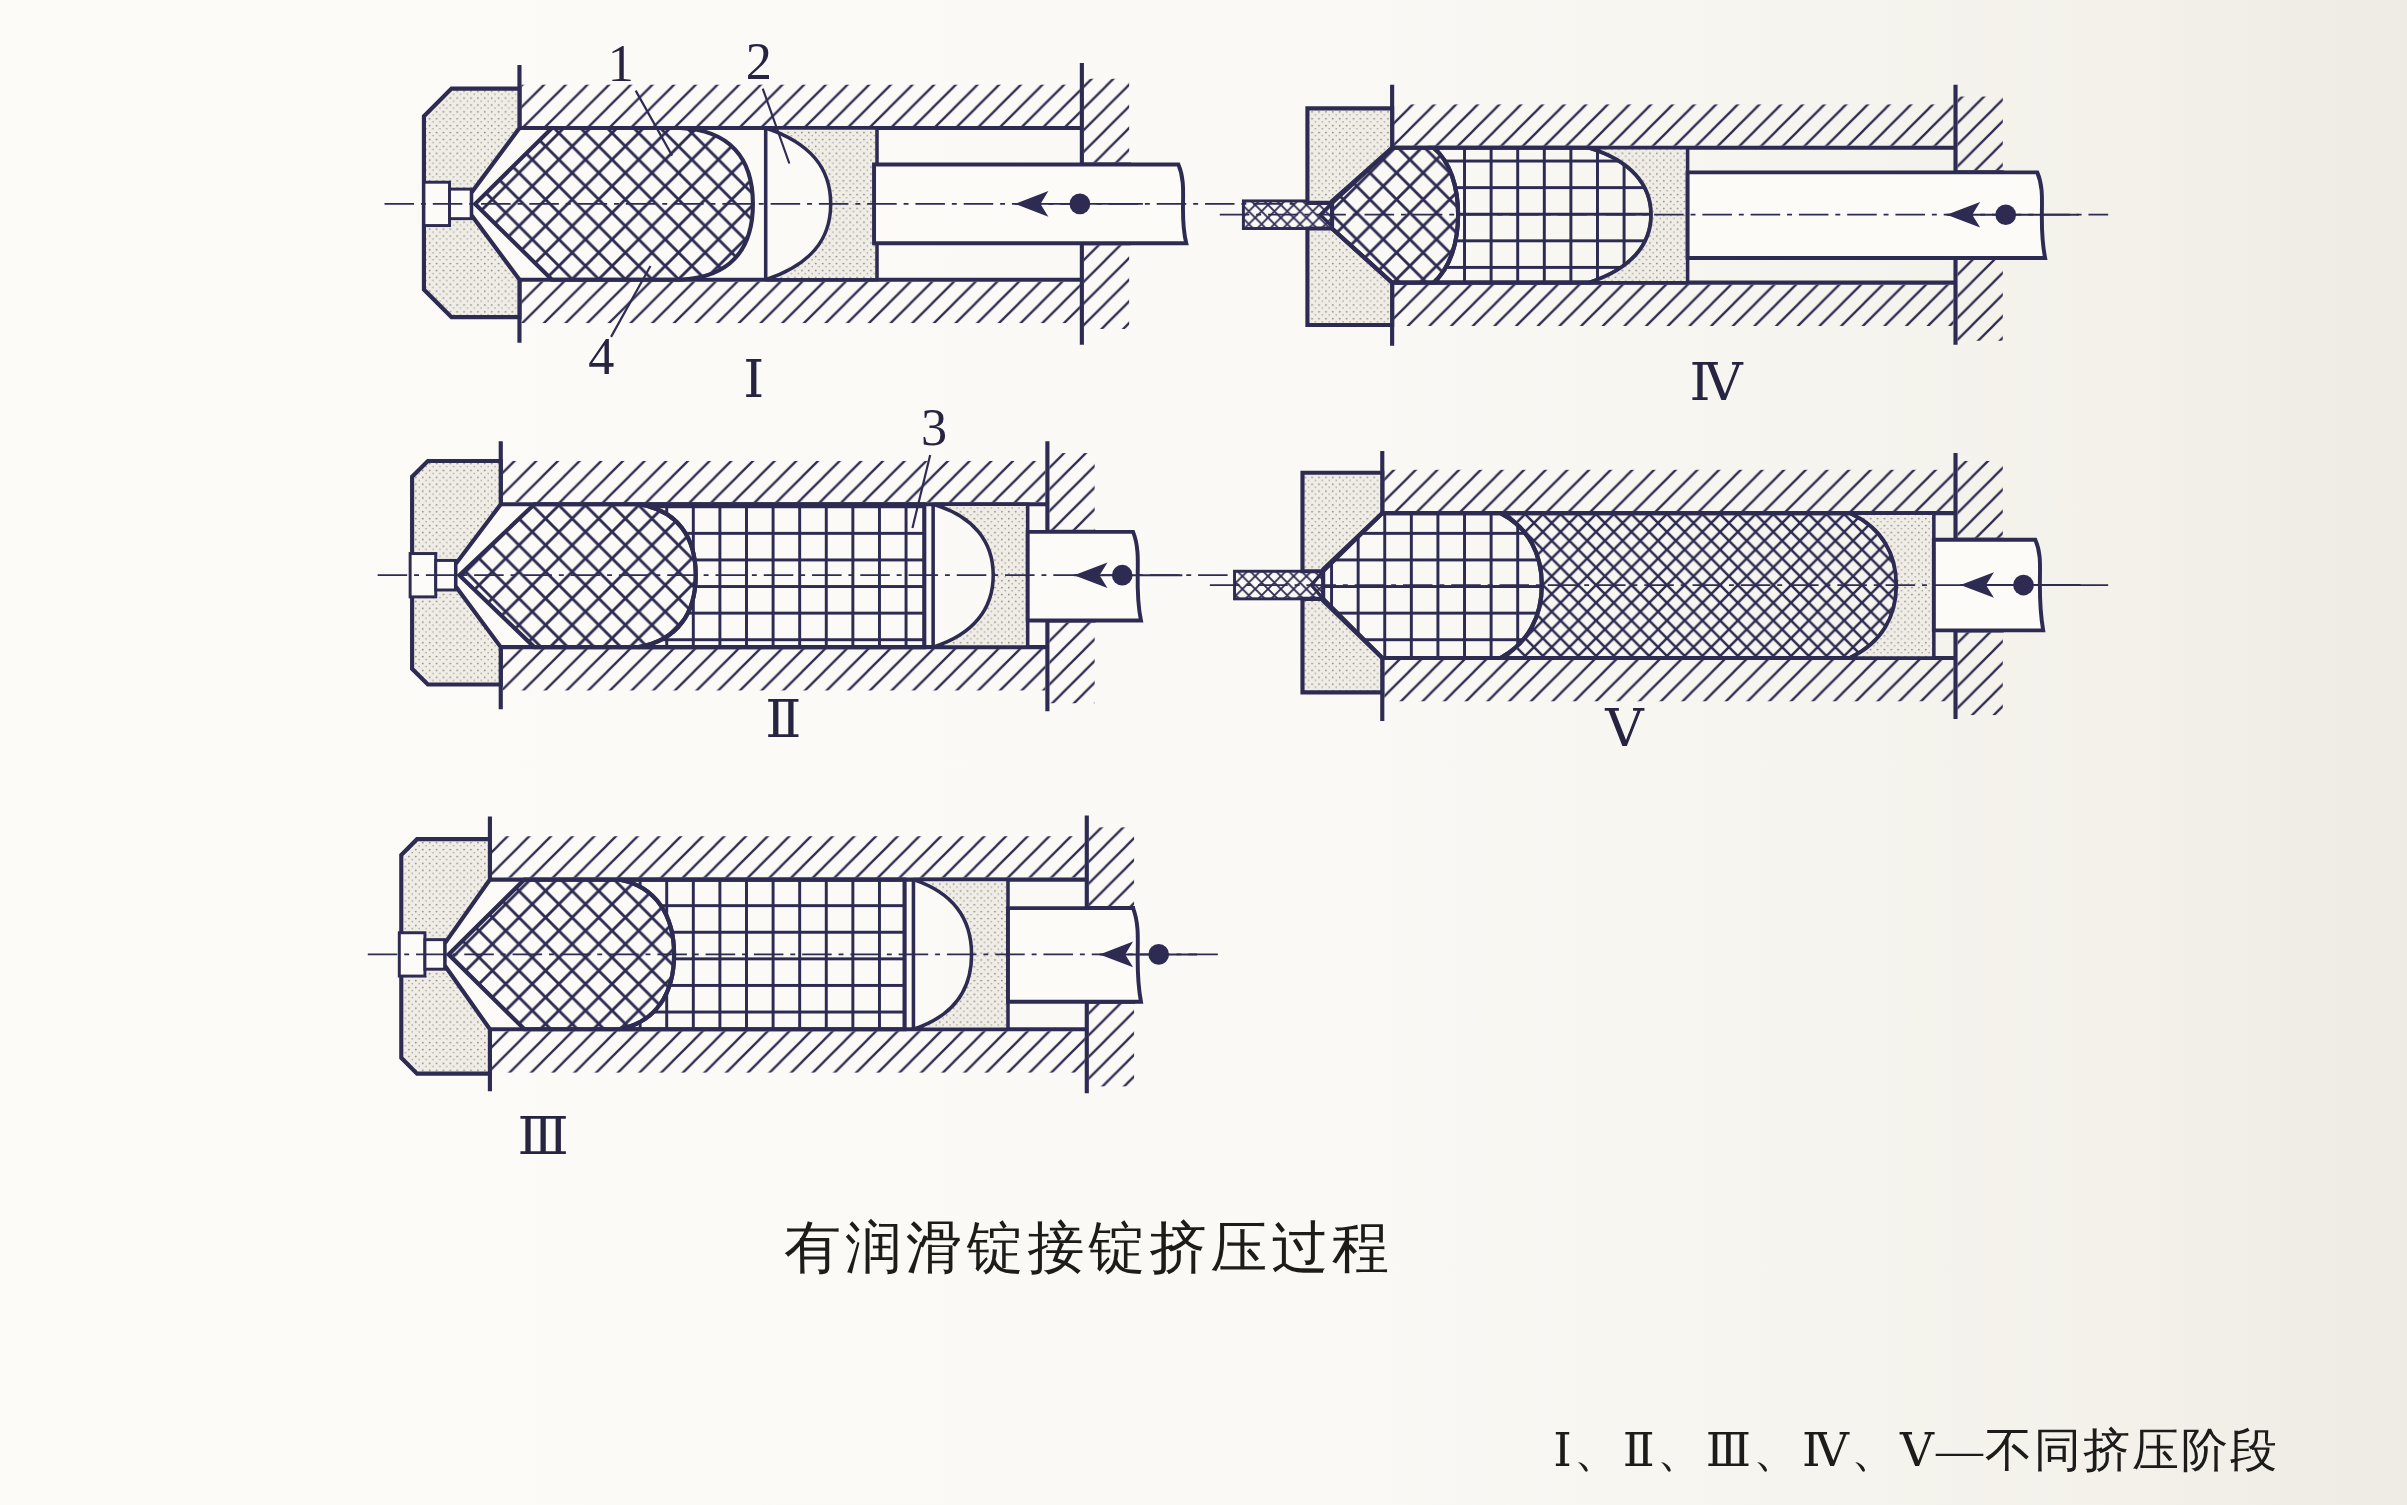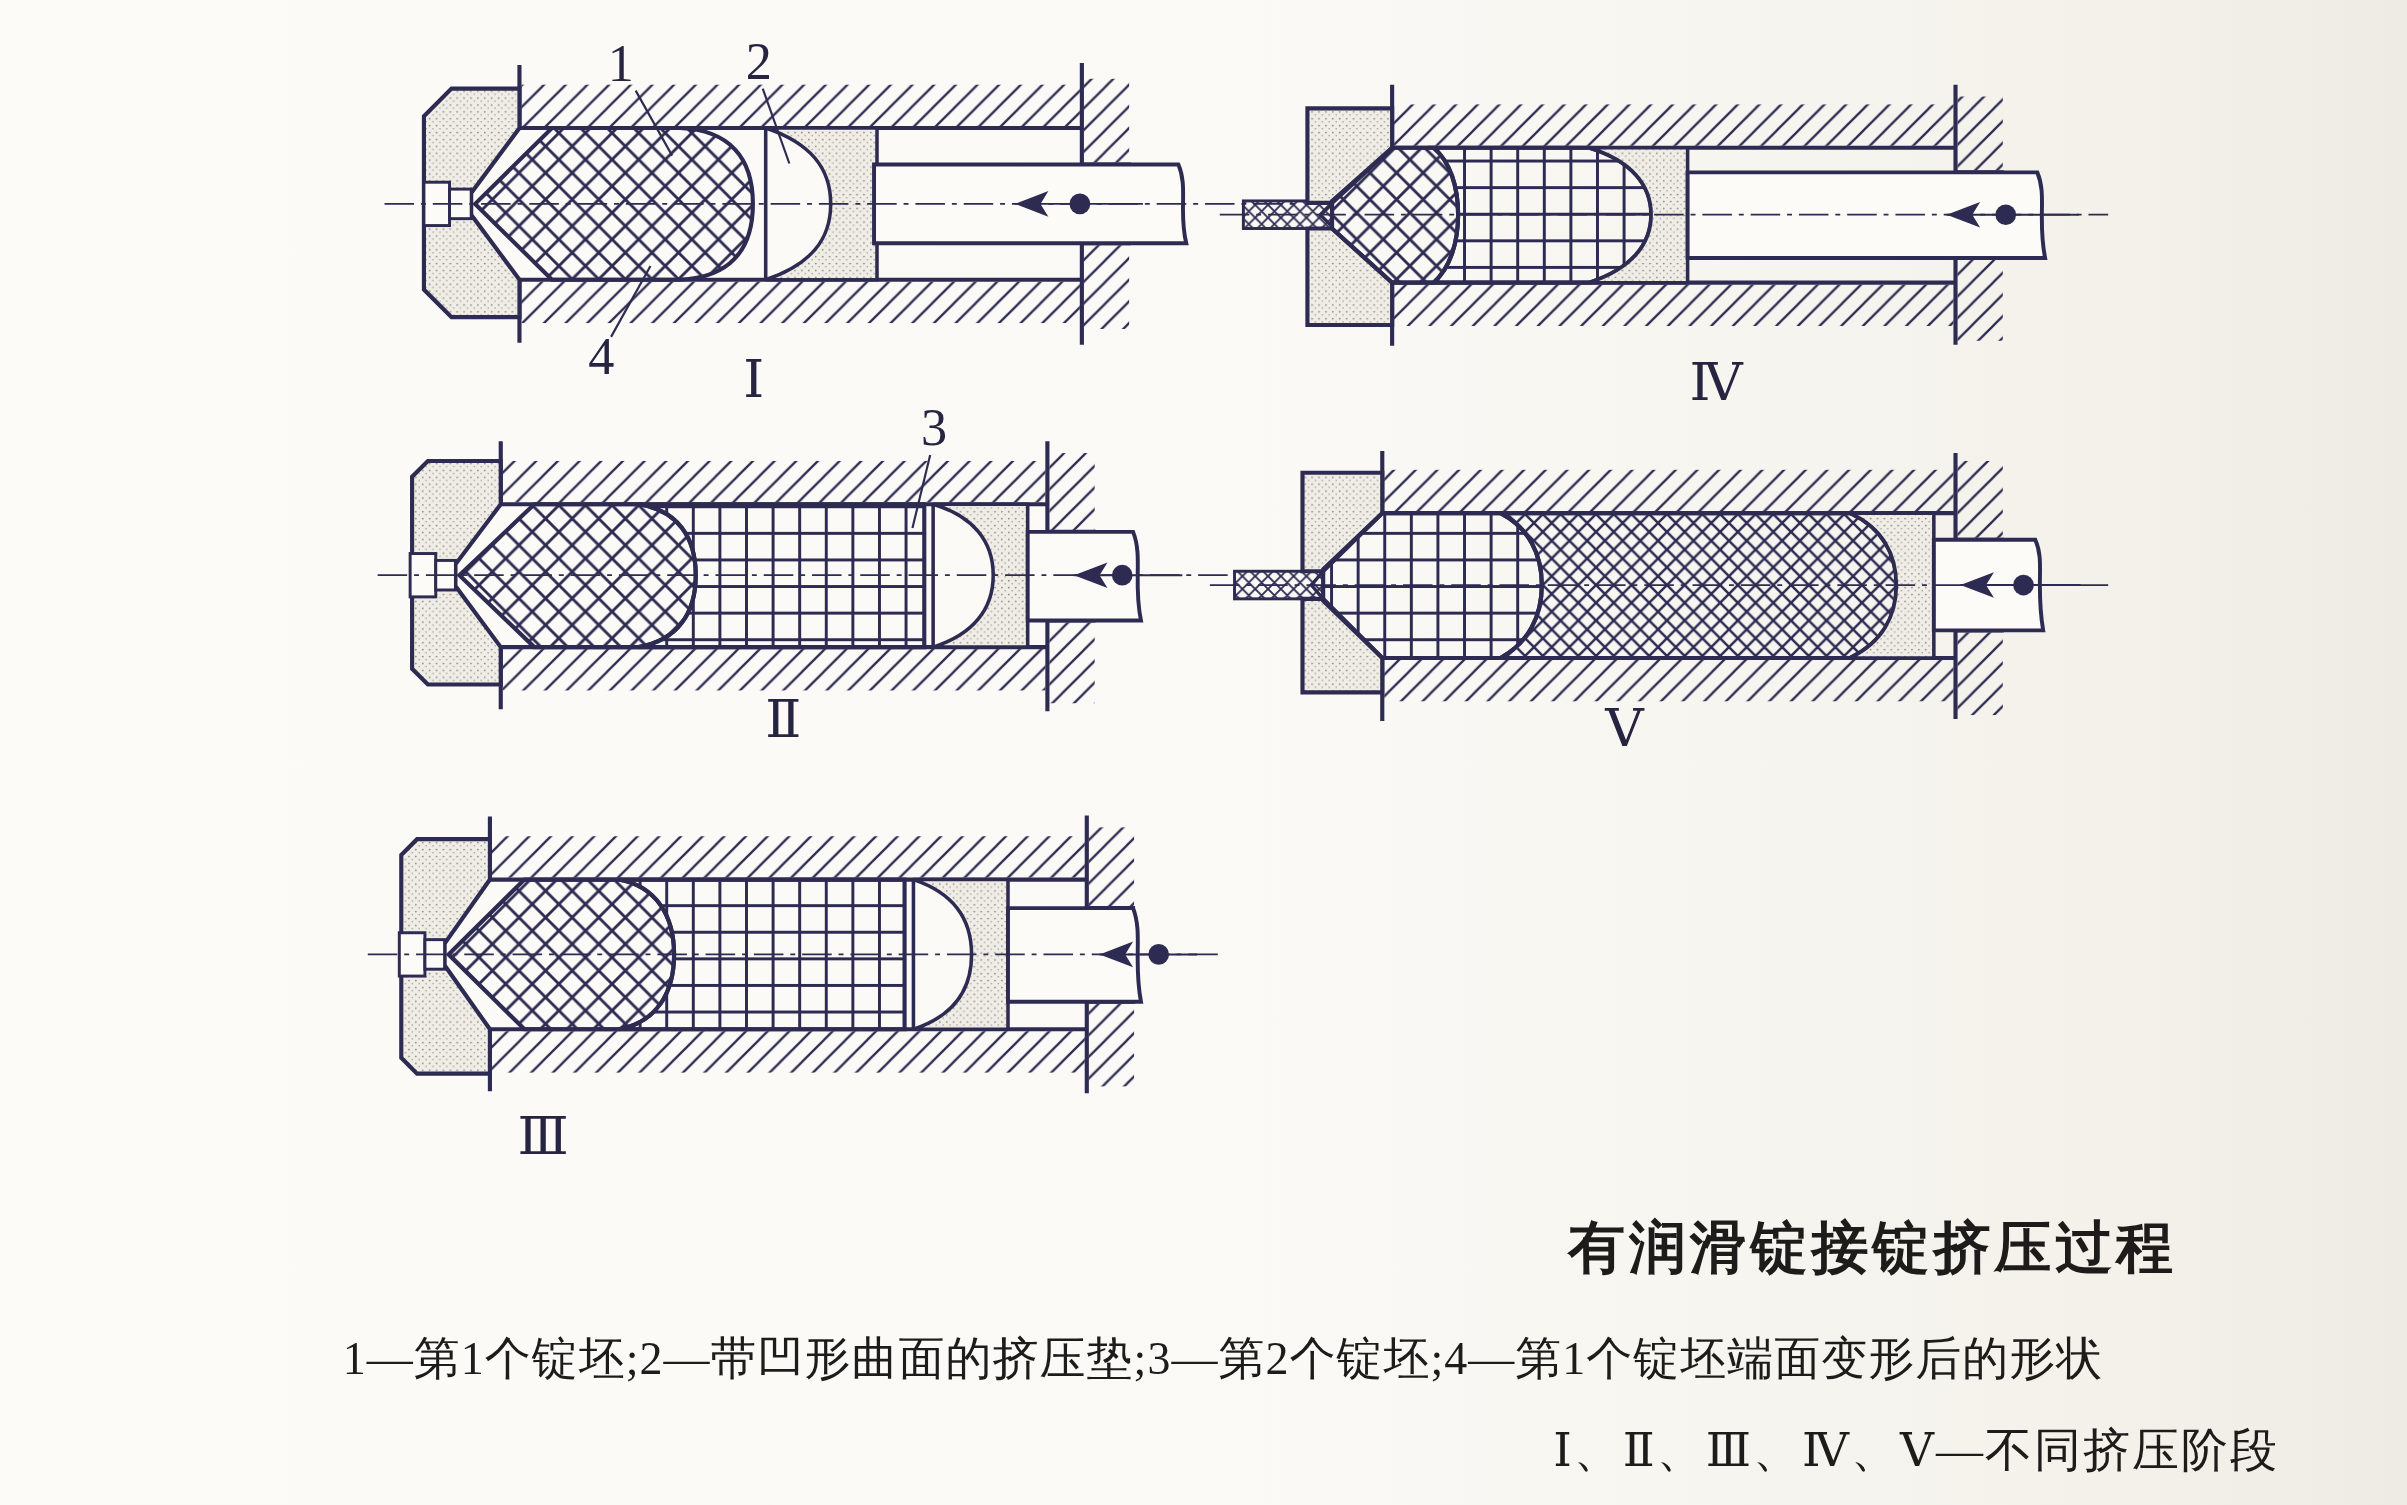--- a/index.html
+++ b/index.html
@@ -1,21 +1,21 @@
 <!DOCTYPE html>
 <html><head>
 <meta charset="utf-8">
 <style>
   html,body{margin:0;padding:0;}
   body{background:#e8e6e0;font-family:"Liberation Serif","DejaVu Serif",serif;}
   .page{position:relative;width:2408px;height:1505px;overflow:hidden;
         background:linear-gradient(90deg,#fcfbf8 0%,#faf9f5 55%,#f3f1ea 88%,#edebe3 100%);}
   .fig-svg{position:absolute;left:0;top:0;}
-  .title{position:absolute;top:1210px;left:0;width:2177px;text-align:right;
-         font-size:57px;color:#1d1c1a;letter-spacing:3.9px;white-space:nowrap;font-weight:bold;}
+  .title{position:absolute;top:1210px;left:0;width:2177px;text-align:center;
+         font-size:57px;color:#1d1c1a;letter-spacing:3.9px;white-space:nowrap;}
   .cap1{position:absolute;top:1328px;left:39px;width:2368px;text-align:center;
         font-size:46px;color:#1d1c1a;letter-spacing:1px;white-space:nowrap;}
   .cap2{position:absolute;top:1419px;left:0;width:2279px;text-align:right;
         font-size:47px;color:#1d1c1a;letter-spacing:2px;white-space:nowrap;}
   .num{font-family:"Liberation Serif","DejaVu Serif",serif;font-size:53px;fill:#262440;}
   .rom{font-family:"DejaVu Serif","DejaVu Sans","Liberation Serif",serif;font-size:54px;fill:#262440;}
   .ink{stroke:#2e2b52;fill:none;}
 </style>
 </head>
 <body>
@@ -204,17 +204,16 @@
     <path fill="#fcfbf8" stroke="#2e2b52" stroke-width="4" d="M1023,922 H1150 C1160,948 1150,975 1158,1017 H1023 Z"></path>
     <path class="ink" stroke-width="1.8" stroke-dasharray="30 7 5 7" d="M373,969 H1242"></path>
     <path class="ink" stroke-width="2" d="M1116,969 H1215"></path>
     <path fill="#2e2b52" d="M1116,969 L1150,956 L1142,969 L1150,982 Z"></path>
     <circle cx="1176" cy="969" r="10.5" fill="#2e2b52"></circle>
     <text class="rom" x="551" y="1172" text-anchor="middle">Ⅲ</text>
   </g>
 </svg>
 
 <div class="title">有润滑锭接锭挤压过程</div>
-<div class="cap1">1—第1个锭坯;2—带凹形曲面的挤压垫;3—第2个锭坯;4—第1个锭坯端面变形后的形状</div>
 <div class="cap2">Ⅰ、Ⅱ、Ⅲ、Ⅳ、Ⅴ—不同挤压阶段</div>
 
 </div>
 
 
 </body></html>

